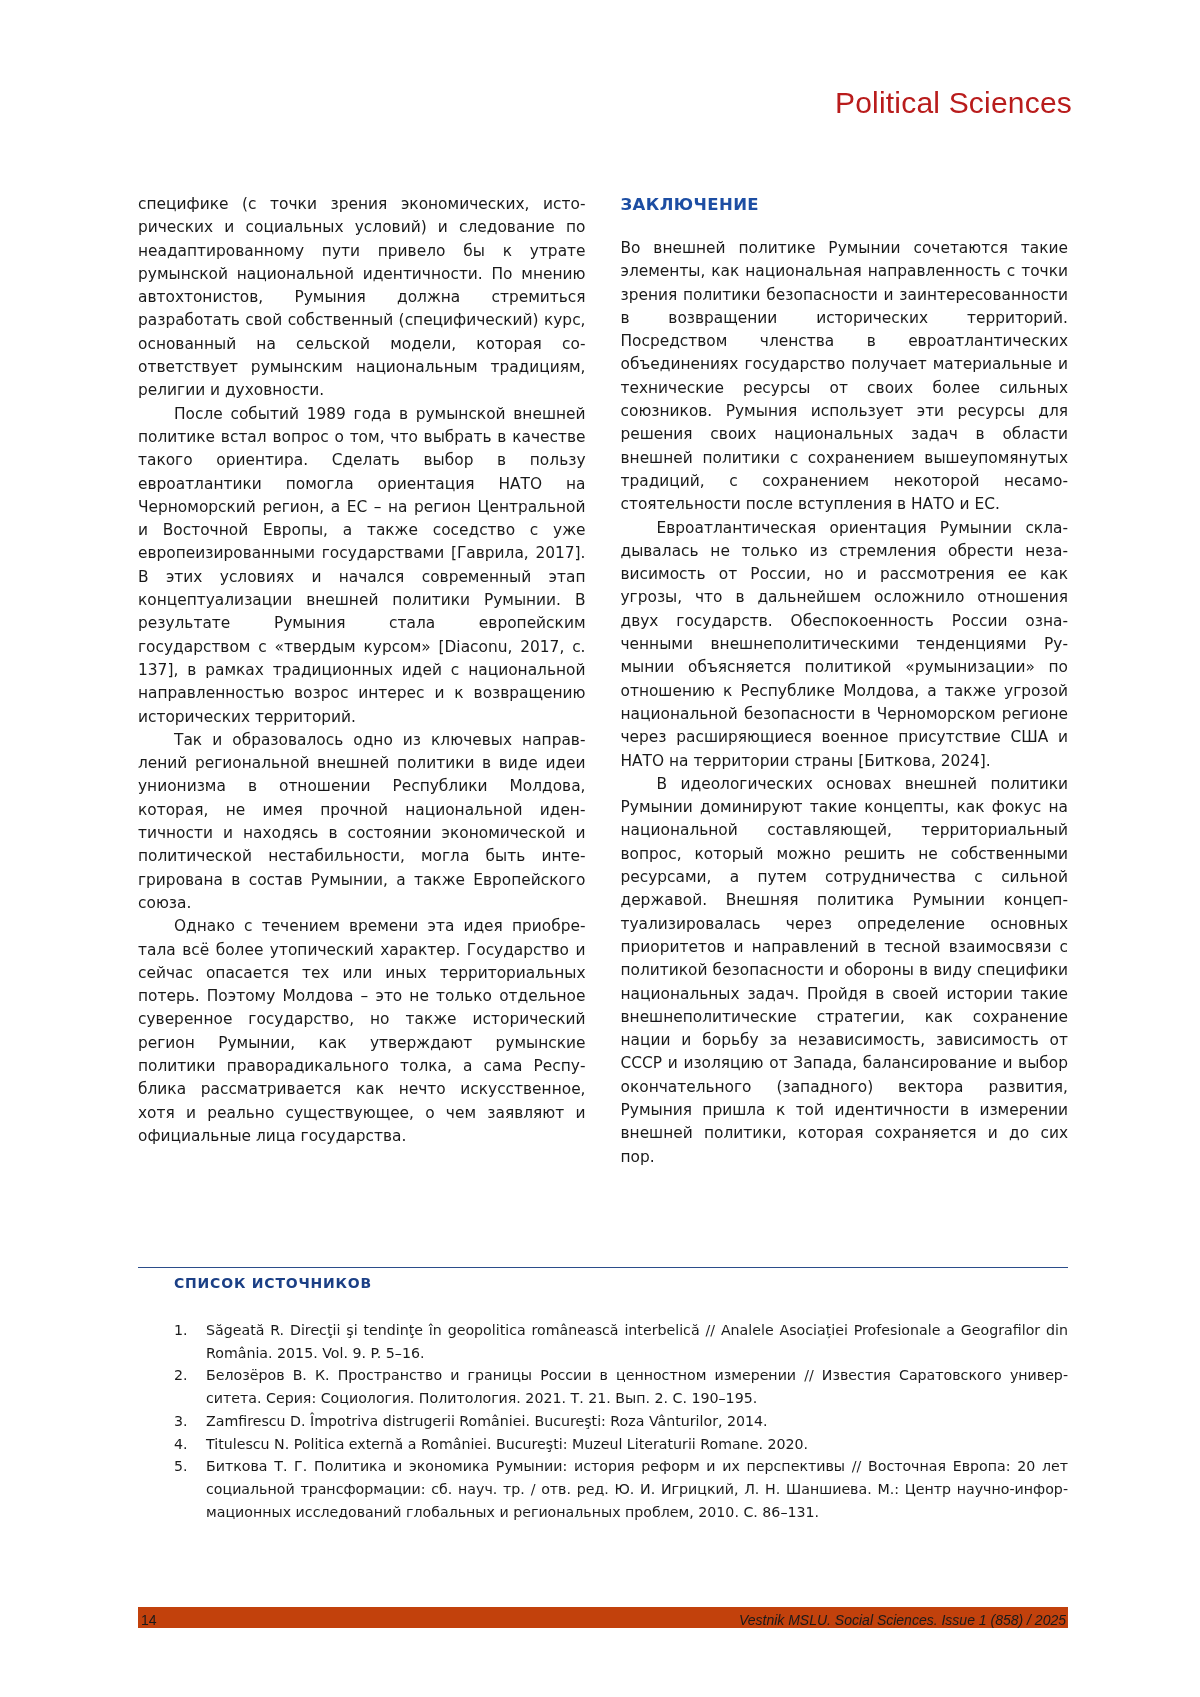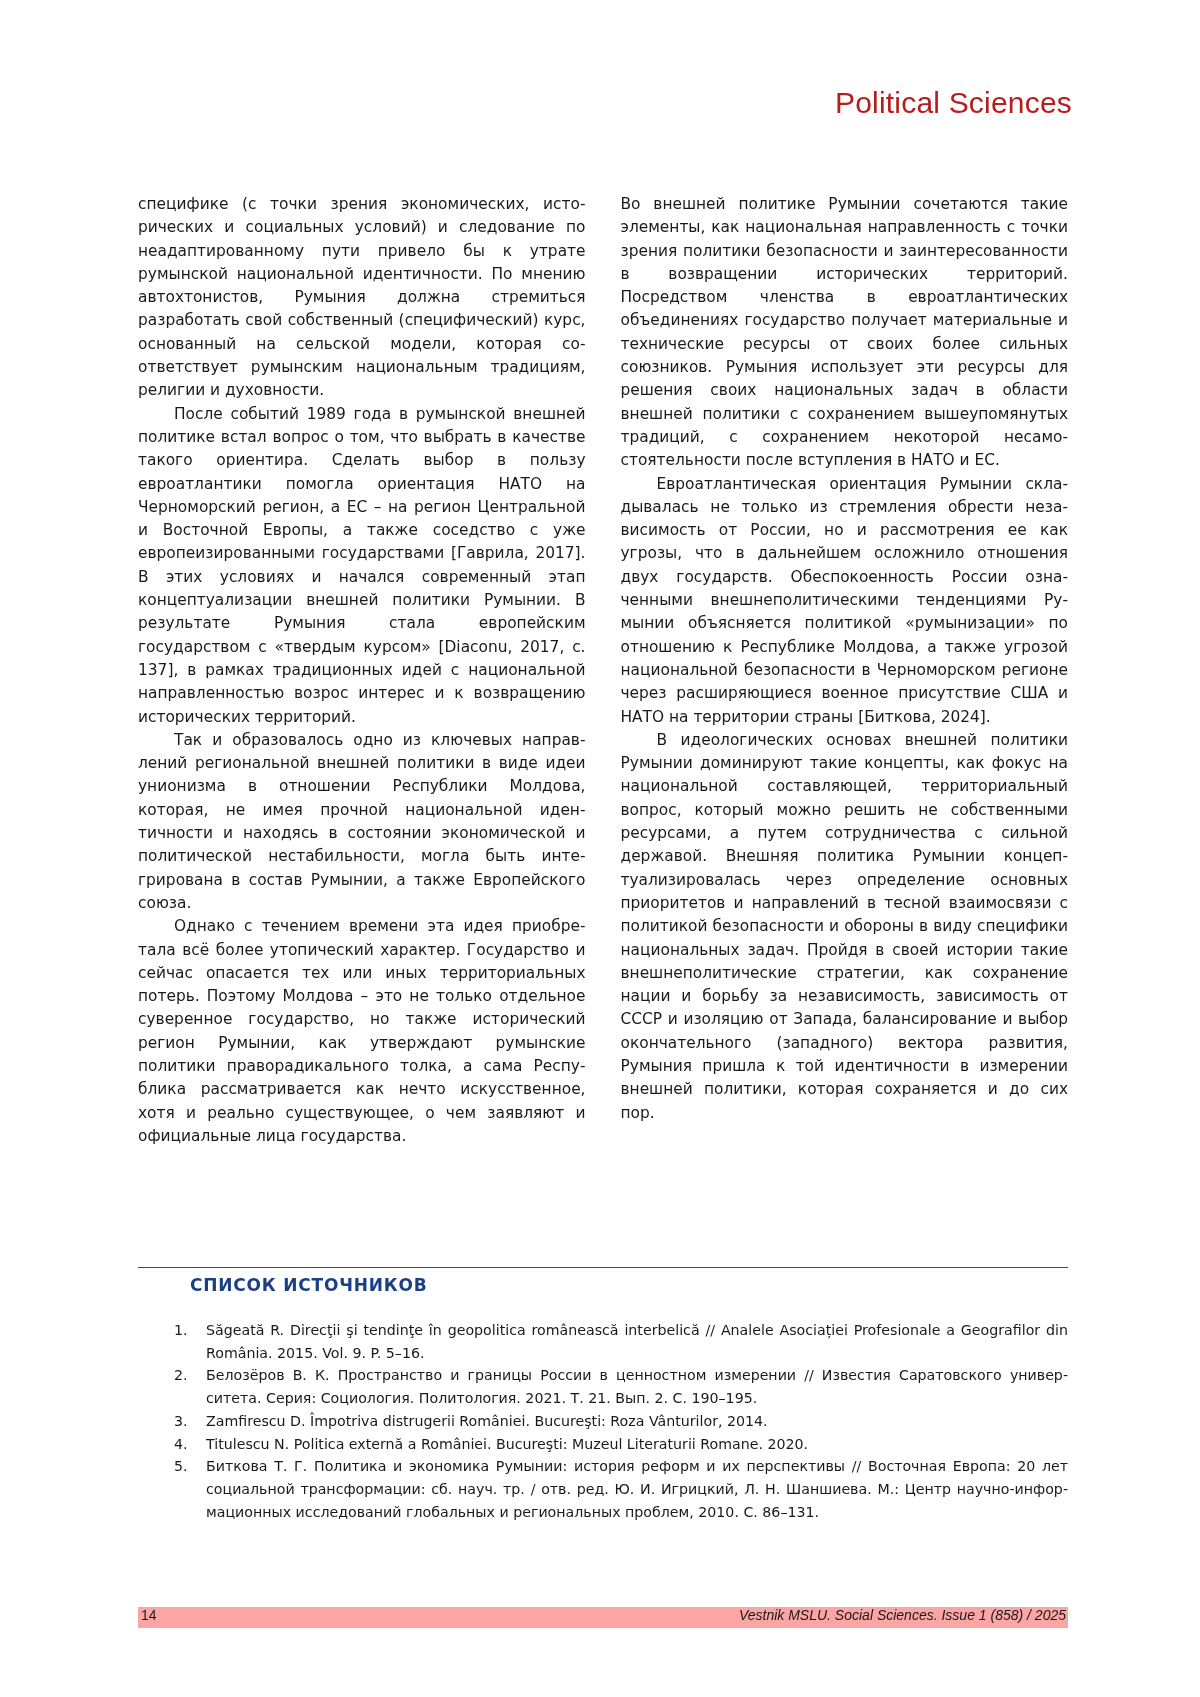--- a/index.html
+++ b/index.html
@@ -6,45 +6,46 @@
   body { width: 1200px; height: 1697px; position: relative; overflow: hidden;
          font-family: "DejaVu Sans", sans-serif; color: #1a1a1a; }
   .section-label { position: absolute; top: 86px; right: 128px; font-family: "Liberation Sans", sans-serif;
          font-size: 30px; color: #b91c1c; letter-spacing: 0.2px; }
   .columns { position: absolute; top: 193px; left: 138px; width: 930px; display: flex; justify-content: space-between; gap: 35px; }
   .col { width: 448px; font-size: 15.4px; line-height: 23.3px; text-align: justify; hyphens: manual; }
   .col p { margin: 0; }
   .col p.indent { text-indent: 36px; }
   .col h2 { margin: 0 0 21px 0; font-size: 16.5px; font-weight: bold; color: #1d4ea3; letter-spacing: 0.4px; line-height: 23px; }
   .divider { position: absolute; top: 1267px; left: 138px; width: 930px; height: 0; border-top: 1.5px solid #2b4d8a; }
-  .refs-title { position: absolute; top: 1275px; left: 174px; font-size: 17px; font-weight: bold; color: #1b3f85; letter-spacing: 0.8px; margin-left: 16px; }
+  .refs-title { position: absolute; top: 1275px; left: 174px; font-size: 14px; font-weight: bold; color: #1b3f85; letter-spacing: 0.8px; }
   .refs { position: absolute; top: 1319px; left: 174px; width: 894px; margin: 0; padding: 0; list-style: none;
           font-size: 14.2px; line-height: 22.7px; }
   .refs li { display: flex; text-align: justify; }
   .refs .num { flex: 0 0 32px; }
   .refs .txt { flex: 1; }
-  .footer { position: absolute; top: 1607px; left: 138px; width: 930px; height: 21px; background: #fca5a5;
-            display: flex; justify-content: space-between; align-items: flex-start;
+  .footer { position: absolute; top: 1607px; left: 138px; width: 930px; height: 21px; background: #c2410c;
+            display: flex; justify-content: space-between; align-items: flex-end;
             font-family: "Liberation Sans", sans-serif; font-size: 14px; color: #1a1a1a; }
   .footer .page-num { padding-left: 3px; }
   .footer .journal { font-style: italic; padding-right: 2px; margin-left: 40px; }
 </style>
 </head>
 <body>
 
 <div class="section-label">Political Sciences</div>
 
 <div class="columns">
   <div class="col">
     <p>специфике (с точки зрения экономических, исто­рических и социальных условий) и следование по неадаптированному пути привело бы к утрате румынской национальной идентичности. По мне­нию автохтонистов, Румыния должна стремиться разработать свой собственный (специфический) курс, основанный на сельской модели, которая со­ответствует румынским национальным традициям, религии и духовности.</p>
     <p class="indent">После событий 1989 года в румынской внеш­ней политике встал вопрос о том, что выбрать в качестве такого ориентира. Сделать выбор в пользу евроатлантики помогла ориентация НАТО на Черноморский регион, а ЕС – на реги­он Центральной и Восточной Европы, а также соседство с уже европеизированными государ­ствами [Гаврила, 2017]. В этих условиях и начал­ся современный этап концептуализации внеш­ней политики Румынии. В результате Румыния стала европейским государством с «твердым курсом» [Diaconu, 2017, с. 137], в рамках тради­ционных идей с национальной направленностью возрос интерес и к возвращению исторических территорий.</p>
     <p class="indent">Так и образовалось одно из ключевых направ­лений региональной внешней политики в виде идеи унионизма в отношении Республики Молдо­ва, которая, не имея прочной национальной иден­тичности и находясь в состоянии экономической и политической нестабильности, могла быть инте­грирована в состав Румынии, а также Европейско­го союза.</p>
     <p class="indent">Однако с течением времени эта идея приобре­тала всё более утопический характер. Государство и сейчас опасается тех или иных территориальных потерь. Поэтому Молдова – это не только отдель­ное суверенное государство, но также историче­ский регион Румынии, как утверждают румынские политики праворадикального толка, а сама Респу­блика рассматривается как нечто искусственное, хотя и реально существующее, о чем заявляют и официальные лица государства.</p>
   </div>
   <div class="col">
+    <h2>ЗАКЛЮЧЕНИЕ</h2>
     <p>Во внешней политике Румынии сочетаются такие элементы, как национальная направленность с точки зрения политики безопасности и заинте­ресованности в возвращении исторических терри­торий. Посредством членства в евроатлантических объединениях государство получает материаль­ные и технические ресурсы от своих более силь­ных союзников. Румыния использует эти ресурсы для решения своих национальных задач в области внешней политики с сохранением вышеупомяну­тых традиций, с сохранением некоторой несамо­стоятельности после вступления в НАТО и ЕС.</p>
     <p class="indent">Евроатлантическая ориентация Румынии скла­дывалась не только из стремления обрести неза­висимость от России, но и рассмотрения ее как угрозы, что в дальнейшем осложнило отношения двух государств. Обеспокоенность России озна­ченными внешнеполитическими тенденциями Ру­мынии объясняется политикой «румынизации» по отношению к Республике Молдова, а также угрозой национальной безопасности в Черноморском ре­гионе через расширяющиеся военное присутствие США и НАТО на территории страны [Биткова, 2024].</p>
     <p class="indent">В идеологических основах внешней политики Румынии доминируют такие концепты, как фокус на национальной составляющей, территориальный вопрос, который можно решить не собственны­ми ресурсами, а путем сотрудничества с сильной державой. Внешняя политика Румынии концеп­туализировалась через определение основных приоритетов и направлений в тесной взаимосвя­зи с политикой безопасности и обороны в виду специфики национальных задач. Пройдя в своей истории такие внешнеполитические стратегии, как сохранение нации и борьбу за независимость, за­висимость от СССР и изоляцию от Запада, балан­сирование и выбор окончательного (западного) вектора развития, Румыния пришла к той иден­тичности в измерении внешней политики, которая сохраняется и до сих пор.</p>
   </div>
 </div>
 
 <div class="divider"></div>
 <div class="refs-title">СПИСОК ИСТОЧНИКОВ</div>
 
 <ol class="refs">

